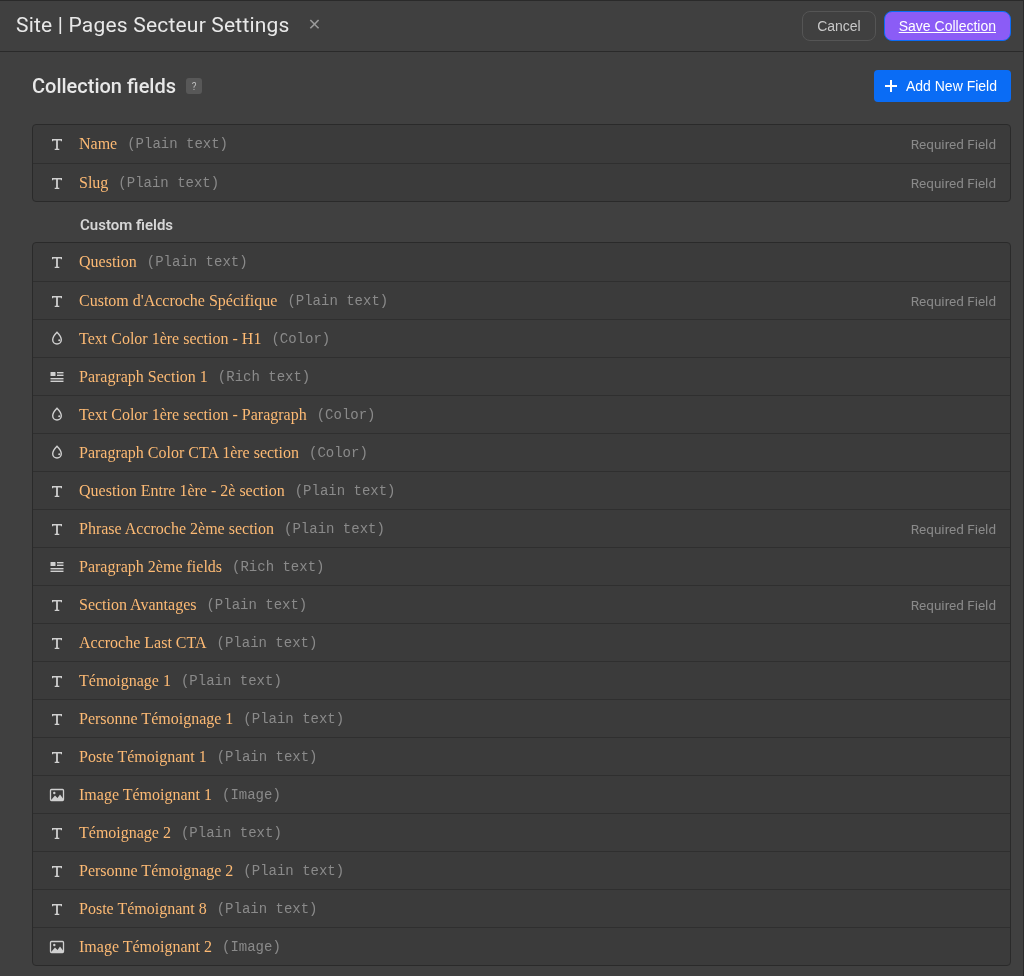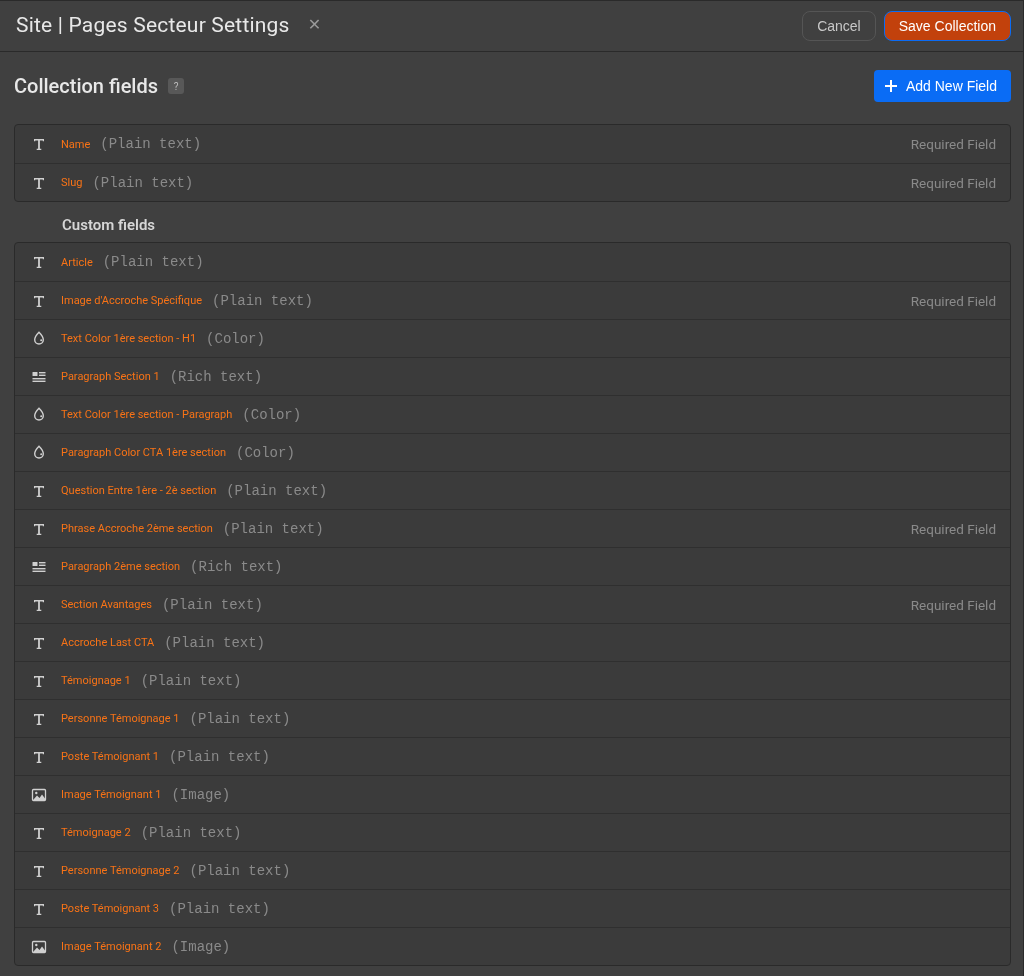--- a/index.html
+++ b/index.html
@@ -51,27 +51,28 @@
   .btn {
     font-size: 14px;
     padding: 6px 14px;
     border-radius: 8px;
     border: 1px solid #555;
     cursor: pointer;
     color: #c8c8c8;
     background: #404040;
   }
   .btn-primary {
-    background: #c2410c;
+    background: #8b5cf6;
     border-color: #0a6cf5;
     color: #fff;
+    text-decoration: underline;
   }
   
   .content {
-    padding: 18px 12px 16px 14px;
+    padding: 18px 12px 16px 32px;
     overflow-y: auto;
     flex: 1;
   }
   .page-title-row {
     display: flex;
     align-items: center;
     justify-content: space-between;
     margin-bottom: 22px;
   }
   .page-title {
@@ -136,22 +137,23 @@
   .field-row:first-child { border-top: none; }
   .field-icon {
     width: 20px;
     display:flex;align-items:center;justify-content:center;
     color: #d0d0d0;
     flex-shrink: 0;
   }
   .field-icon svg { display:block; }
   .field-name {
     margin-left: 12px;
-    font-size: 11px;
-    color: #f97316;
+    font-size: 16px;
+    color: #fdba74;
+    font-family: Liberation Serif, serif;
   }
   .field-type {
     margin-left: 10px;
     font-size: 14px;
     color: #8a8a8a;
     font-family: Liberation Mono, monospace;
   }
   .field-spacer { flex: 1; }
   .required-tag {
     font-size: 13.5px;
@@ -218,31 +220,31 @@
       </div>
 
     <div class="section-label mt">Custom fields</div>
     <div class="field-list" id="custom-list">
         <div class="field-row">
           <span class="field-icon">
             <svg width="16" height="16" viewBox="0 0 16 16" fill="currentColor">
               <path d="M3 3h10v2.2h-1.2V4.5H8.9v8.2h1.4V14H5.7v-1.3h1.4V4.5H4.2v0.7H3V3z"></path>
             </svg>
           </span>
-          <span class="field-name">Article</span>
-          <span class="field-type">(Plain text)</span>
-          <span class="field-spacer"></span>
-        </div>
-        <div class="field-row">
-          <span class="field-icon">
-            <svg width="16" height="16" viewBox="0 0 16 16" fill="currentColor">
-              <path d="M3 3h10v2.2h-1.2V4.5H8.9v8.2h1.4V14H5.7v-1.3h1.4V4.5H4.2v0.7H3V3z"></path>
-            </svg>
-          </span>
-          <span class="field-name">Image d'Accroche Spécifique</span>
+          <span class="field-name">Question</span>
+          <span class="field-type">(Plain text)</span>
+          <span class="field-spacer"></span>
+        </div>
+        <div class="field-row">
+          <span class="field-icon">
+            <svg width="16" height="16" viewBox="0 0 16 16" fill="currentColor">
+              <path d="M3 3h10v2.2h-1.2V4.5H8.9v8.2h1.4V14H5.7v-1.3h1.4V4.5H4.2v0.7H3V3z"></path>
+            </svg>
+          </span>
+          <span class="field-name">Custom d'Accroche Spécifique</span>
           <span class="field-type">(Plain text)</span>
           <span class="field-spacer"></span>
           <span class="required-tag">Required Field</span>
         </div>
         <div class="field-row">
           <span class="field-icon">
             <svg width="16" height="16" viewBox="0 0 16 16" fill="currentColor">
               <path d="M8 1.3c-1.7 1.7-4.3 4.6-4.3 7.4 0 2.4 1.9 4.3 4.3 4.3s4.3-1.9 4.3-4.3C12.3 5.9 9.7 3 8 1.3z" fill="none" stroke="currentColor" stroke-width="1.4"></path>
               <circle cx="10.2" cy="9.2" r="1" fill="currentColor"></circle>
             </svg>
@@ -311,21 +313,21 @@
         <div class="field-row">
           <span class="field-icon">
             <svg width="16" height="16" viewBox="0 0 16 16" fill="currentColor">
               <rect x="1.5" y="3" width="5" height="4" rx="0.5"></rect>
               <rect x="8" y="3" width="6.5" height="1.4"></rect>
               <rect x="8" y="5.6" width="6.5" height="1.4"></rect>
               <rect x="1.5" y="9" width="13" height="1.4"></rect>
               <rect x="1.5" y="11.6" width="13" height="1.4"></rect>
             </svg>
           </span>
-          <span class="field-name">Paragraph 2ème section</span>
+          <span class="field-name">Paragraph 2ème fields</span>
           <span class="field-type">(Rich text)</span>
           <span class="field-spacer"></span>
         </div>
         <div class="field-row">
           <span class="field-icon">
             <svg width="16" height="16" viewBox="0 0 16 16" fill="currentColor">
               <path d="M3 3h10v2.2h-1.2V4.5H8.9v8.2h1.4V14H5.7v-1.3h1.4V4.5H4.2v0.7H3V3z"></path>
             </svg>
           </span>
           <span class="field-name">Section Avantages</span>
@@ -404,21 +406,21 @@
           <span class="field-name">Personne Témoignage 2</span>
           <span class="field-type">(Plain text)</span>
           <span class="field-spacer"></span>
         </div>
         <div class="field-row">
           <span class="field-icon">
             <svg width="16" height="16" viewBox="0 0 16 16" fill="currentColor">
               <path d="M3 3h10v2.2h-1.2V4.5H8.9v8.2h1.4V14H5.7v-1.3h1.4V4.5H4.2v0.7H3V3z"></path>
             </svg>
           </span>
-          <span class="field-name">Poste Témoignant 3</span>
+          <span class="field-name">Poste Témoignant 8</span>
           <span class="field-type">(Plain text)</span>
           <span class="field-spacer"></span>
         </div>
         <div class="field-row">
           <span class="field-icon">
             <svg width="16" height="16" viewBox="0 0 16 16" fill="currentColor">
               <rect x="1.5" y="2.5" width="13" height="11" rx="1" fill="none" stroke="currentColor" stroke-width="1.3"></rect>
               <circle cx="5.3" cy="6" r="1.2"></circle>
               <path d="M2.5 12.5 L6 8.5 L8.5 11 L11 7.5 L14 11.5 V13 H2.5z"></path>
             </svg>

